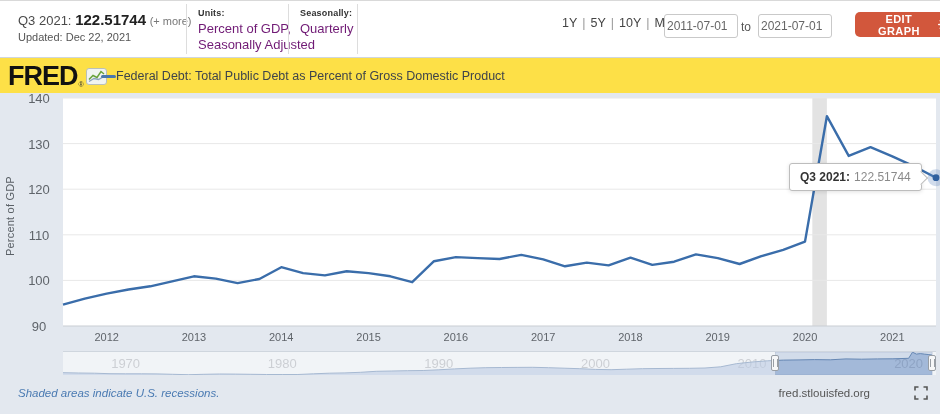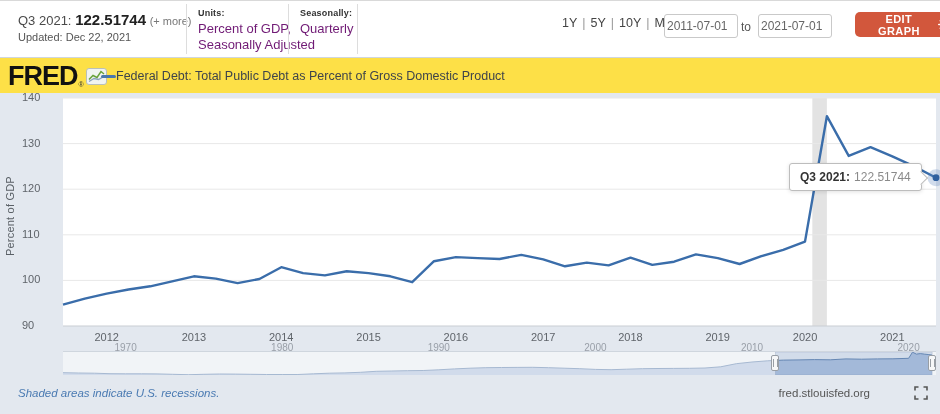--- a/index.html
+++ b/index.html
@@ -28,35 +28,35 @@
   .brandbar{position:absolute;left:0;top:56px;width:940px;height:36px;background:#fde047;border-top:1px solid #cfd6de;box-sizing:border-box;}
   .fred-logo{position:absolute;left:8px;top:0;height:36px;display:flex;align-items:center;cursor:pointer;}
   .fred-word{font-size:27px;font-weight:bold;color:#111;letter-spacing:-1px;line-height:36px;}
   .fred-reg{font-size:7px;color:#333;align-self:flex-end;margin:0 2px 6px 1px;}
   .legend{position:absolute;left:101px;top:0;height:36px;display:flex;align-items:center;gap:0;}
   .legend-dash{width:15px;height:3px;border-radius:2px;background:#4a78ae;}
   .legend-text{font-size:12.5px;color:#3f444a;}
   
   .y-title{position:absolute;left:4px;top:150px;width:14px;height:130px;writing-mode:vertical-rl;
            transform:rotate(180deg);font-size:11px;color:#5a6066;text-align:center;letter-spacing:.2px;}
-  .ytick{position:absolute;width:34px;left:22px;text-align:left;font-size:11px;color:#5f646a;}
+  .ytick{position:absolute;width:34px;left:22px;text-align:center;font-size:13px;color:#5f646a;}
   .xtick{position:absolute;top:330px;width:44px;text-align:center;font-size:11px;color:#5f646a;}
   .plot{position:absolute;left:63px;top:97px;width:873px;height:228px;background:#fff;}
   .plot svg{overflow:visible;display:block;}
   
   .tooltip{position:absolute;left:789px;top:162px;background:#fff;border:1px solid #bdbdbd;border-radius:3px;
            padding:6px 10px;font-size:12px;white-space:nowrap;box-shadow:0 1px 4px rgba(0,0,0,.12);}
   .tooltip .tl{font-weight:bold;color:#333;}
   .tooltip .tv{color:#8a8a8a;margin-left:4px;}
   .tooltip .arrow{position:absolute;right:-5.5px;top:9px;width:9px;height:9px;background:#fff;
                   border-top:1px solid #bdbdbd;border-right:1px solid #bdbdbd;transform:rotate(45deg);}
   
   .nav-topline{position:absolute;left:63px;top:350px;width:873px;height:1px;background:#cfd6de;}
   .nav-svg{position:absolute;left:63px;top:351px;}
-  .nav-label{position:absolute;top:341px;width:34px;text-align:center;font-size:10px;color:#999fa8;}
+  .nav-label{position:absolute;top:355px;width:34px;text-align:center;font-size:13px;color:#999fa8;}
   .nav-handle{position:absolute;top:354px;width:8px;height:16px;background:#f6f7f8;border:1px solid #989ea5;
               border-radius:2px;box-sizing:border-box;cursor:ew-resize;display:flex;align-items:center;justify-content:center;}
   .nav-handle i{display:block;width:3px;height:8px;border-left:1px solid #989ea5;border-right:1px solid #989ea5;}
   
   .footer-note{position:absolute;left:18px;top:386px;font-size:11.5px;font-style:italic;color:#4a7ab2;cursor:pointer;}
   .footer-sources{position:absolute;left:0;top:386px;width:940px;text-align:center;font-size:11.5px;color:#555;}
   .footer-site{position:absolute;right:70px;top:386px;font-size:11.5px;color:#555;}
   .fullscreen{position:absolute;right:12px;top:385px;width:14px;height:14px;cursor:pointer;}
 </style>
 </head>

